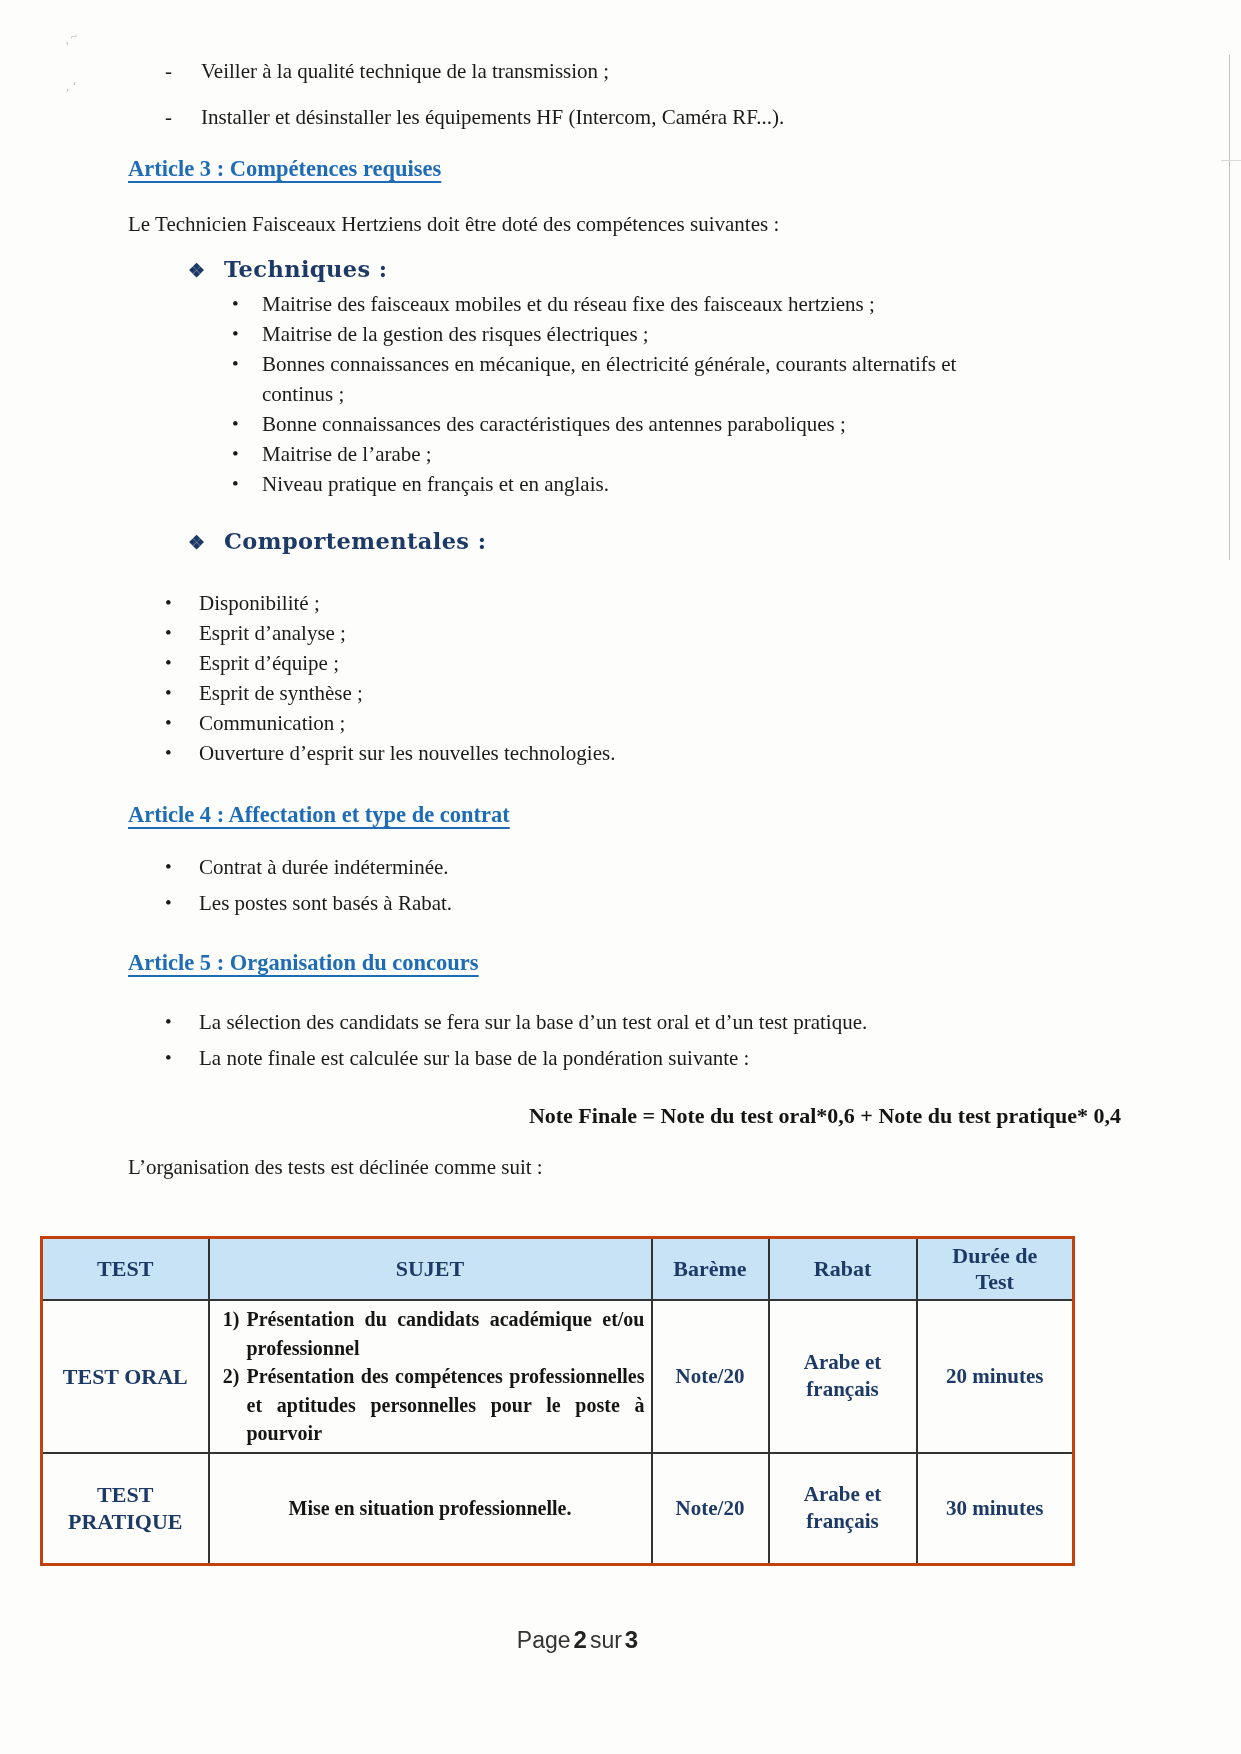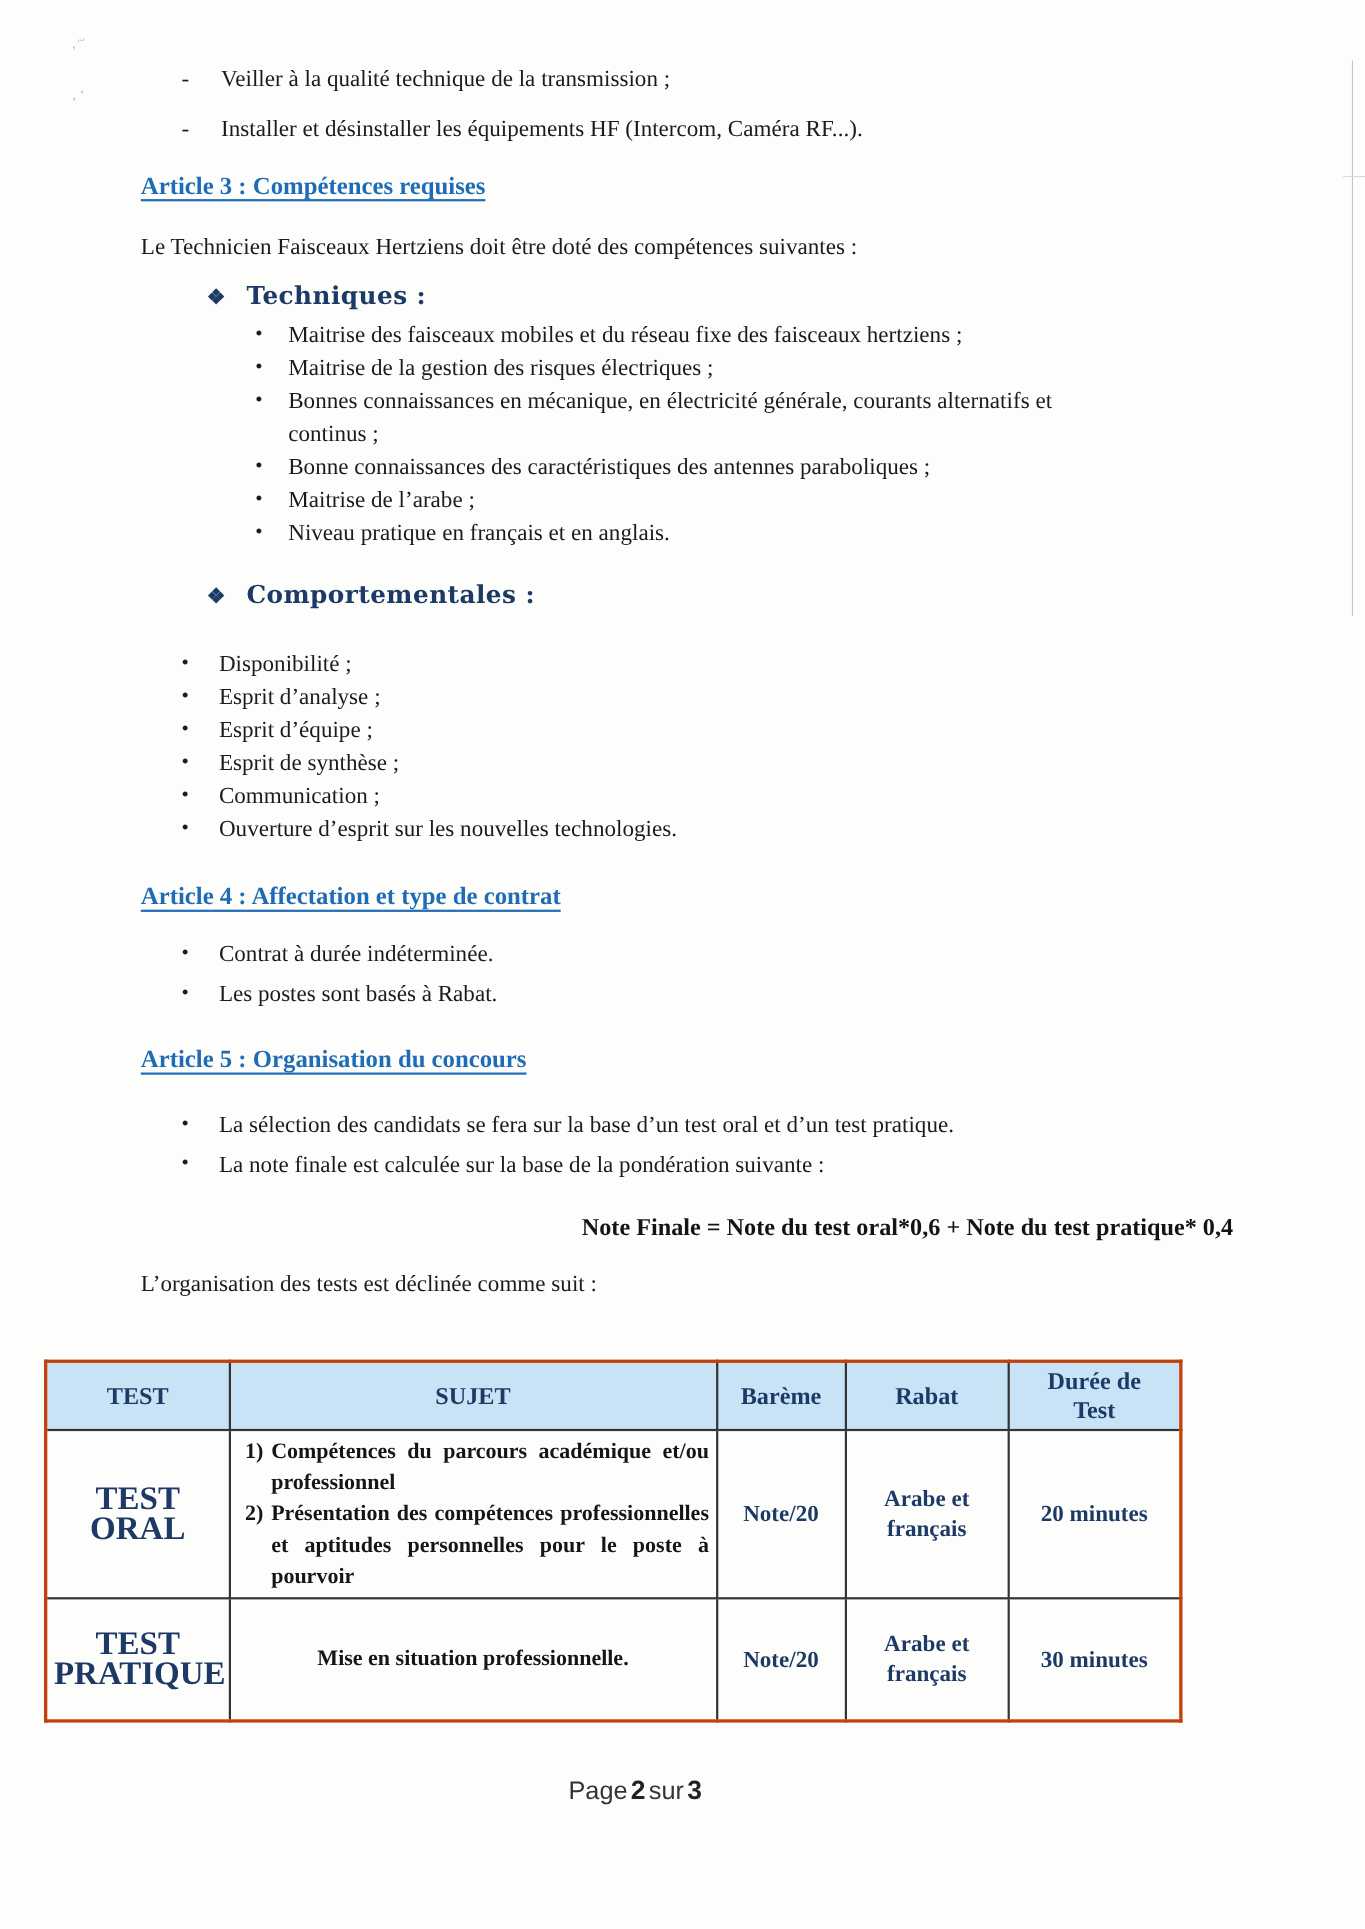--- a/index.html
+++ b/index.html
@@ -91,42 +91,42 @@
     font-weight:bold;
     padding:4px 6px;
   }
   .test-table{border:3px solid #c2410c;margin-left:40px;}
   .test-table thead th{
     background:#c9e3f6;
     font-size:22px;line-height:26px;
     height:52px;
   }
   .hdr-narrow{display:inline-block;max-width:104px;}
-  .cell-test{font-size:30px;line-height:27px;}
+  .cell-test{font-size:22px;line-height:27px;}
   .row-oral{height:147px;}
   .row-pratique{height:112px;}
   .cell-sujet{
     text-align:left;vertical-align:top;
     color:#151515;
     padding:8px 7px 6px 8px;
   }
   .sujet-item{display:flex;align-items:flex-start;font-size:20px;line-height:28.5px;}
   .sujet-item .num{flex:0 0 31px;font-weight:bold;}
   .sujet-item .stxt{flex:1 1 auto;text-align:justify;font-weight:bold;}
   .cell-sujet-simple{
     text-align:left;color:#151515;
     font-size:20px;font-weight:bold;
     padding-left:10px;
   }
   .cell-val{font-size:21px;line-height:27px;}
   .pad-down{padding-top:34px;}
   .pad-up{padding-bottom:34px;}
   
   .footer{
-    margin-top:48px;
+    margin-top:60px;
     width:1152px;
     text-align:center;
     font-family:"Liberation Sans", sans-serif;
     font-size:23px;color:#333;
   }
   .footer b{font-size:24px;color:#222;}
   .footer span{margin:0 3px;}
 </style>
 </head>
 <body>
@@ -263,21 +263,21 @@
         <th>Rabat</th>
         <th><span class="hdr-narrow">Durée de Test</span></th>
       </tr>
     </thead>
     <tbody>
       <tr class="row-oral">
         <td class="cell-test">TEST ORAL</td>
         <td class="cell-sujet">
           <div class="sujet-item">
             <span class="num">1)</span>
-            <span class="stxt">Compétences du parcours académique et/ou professionnel</span>
+            <span class="stxt">Présentation du candidats académique et/ou professionnel</span>
           </div>
           <div class="sujet-item">
             <span class="num">2)</span>
             <span class="stxt">Présentation des compétences professionnelles et aptitudes personnelles pour le poste à pourvoir</span>
           </div>
         </td>
         <td class="cell-val pad-down">Note/20</td>
         <td class="cell-val pad-up">Arabe et français</td>
         <td class="cell-val">20 minutes</td>
       </tr>

